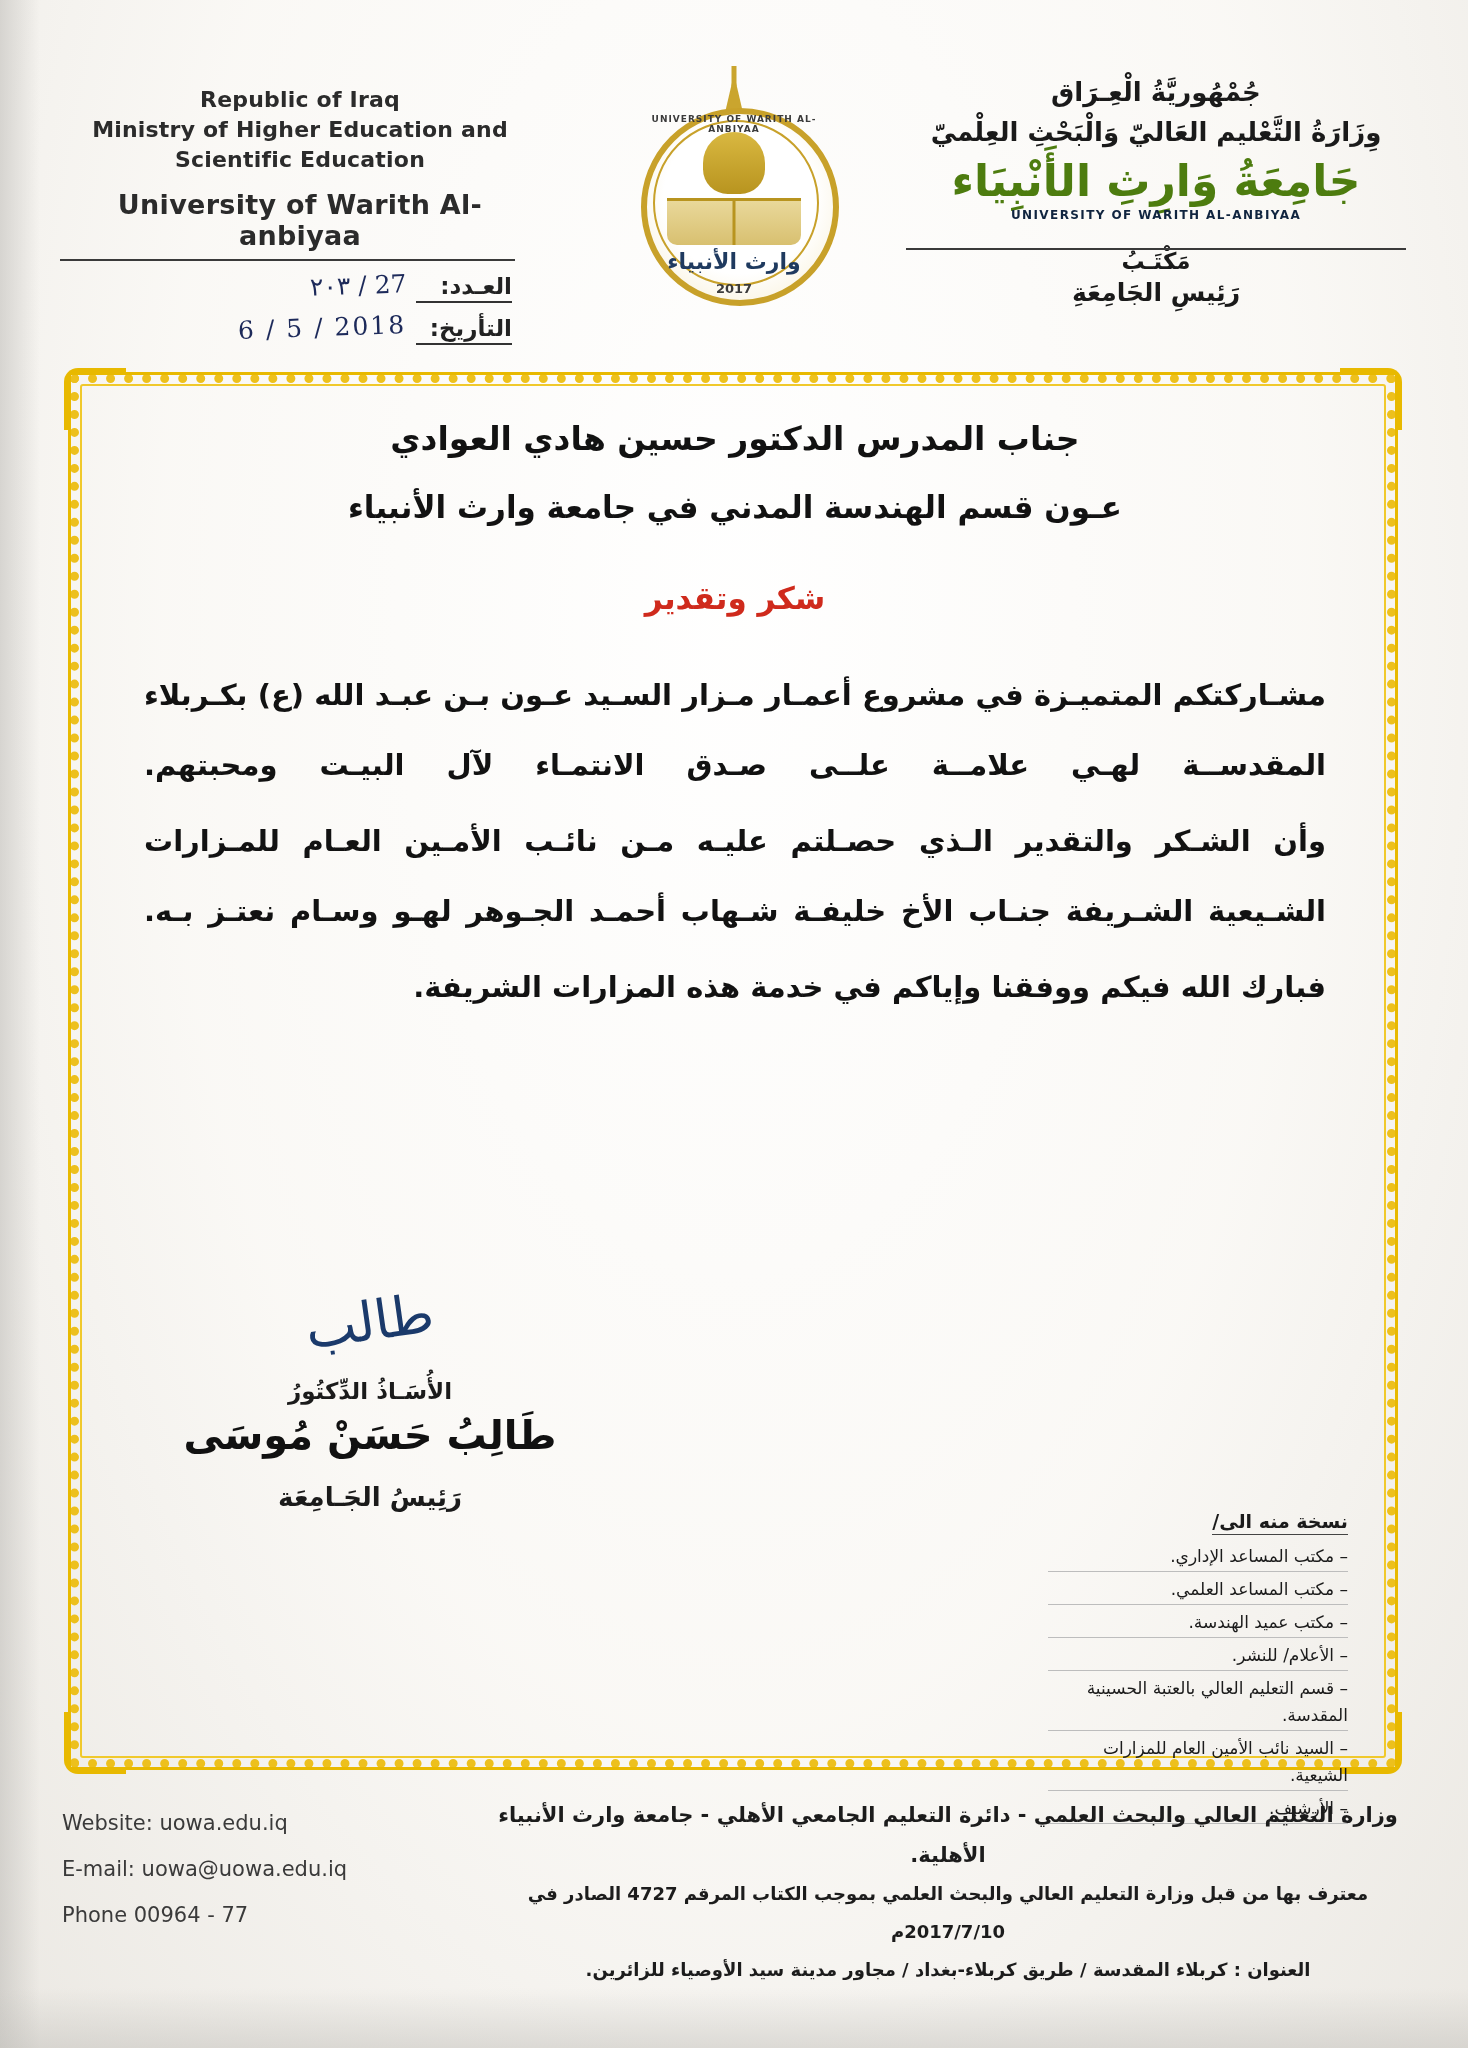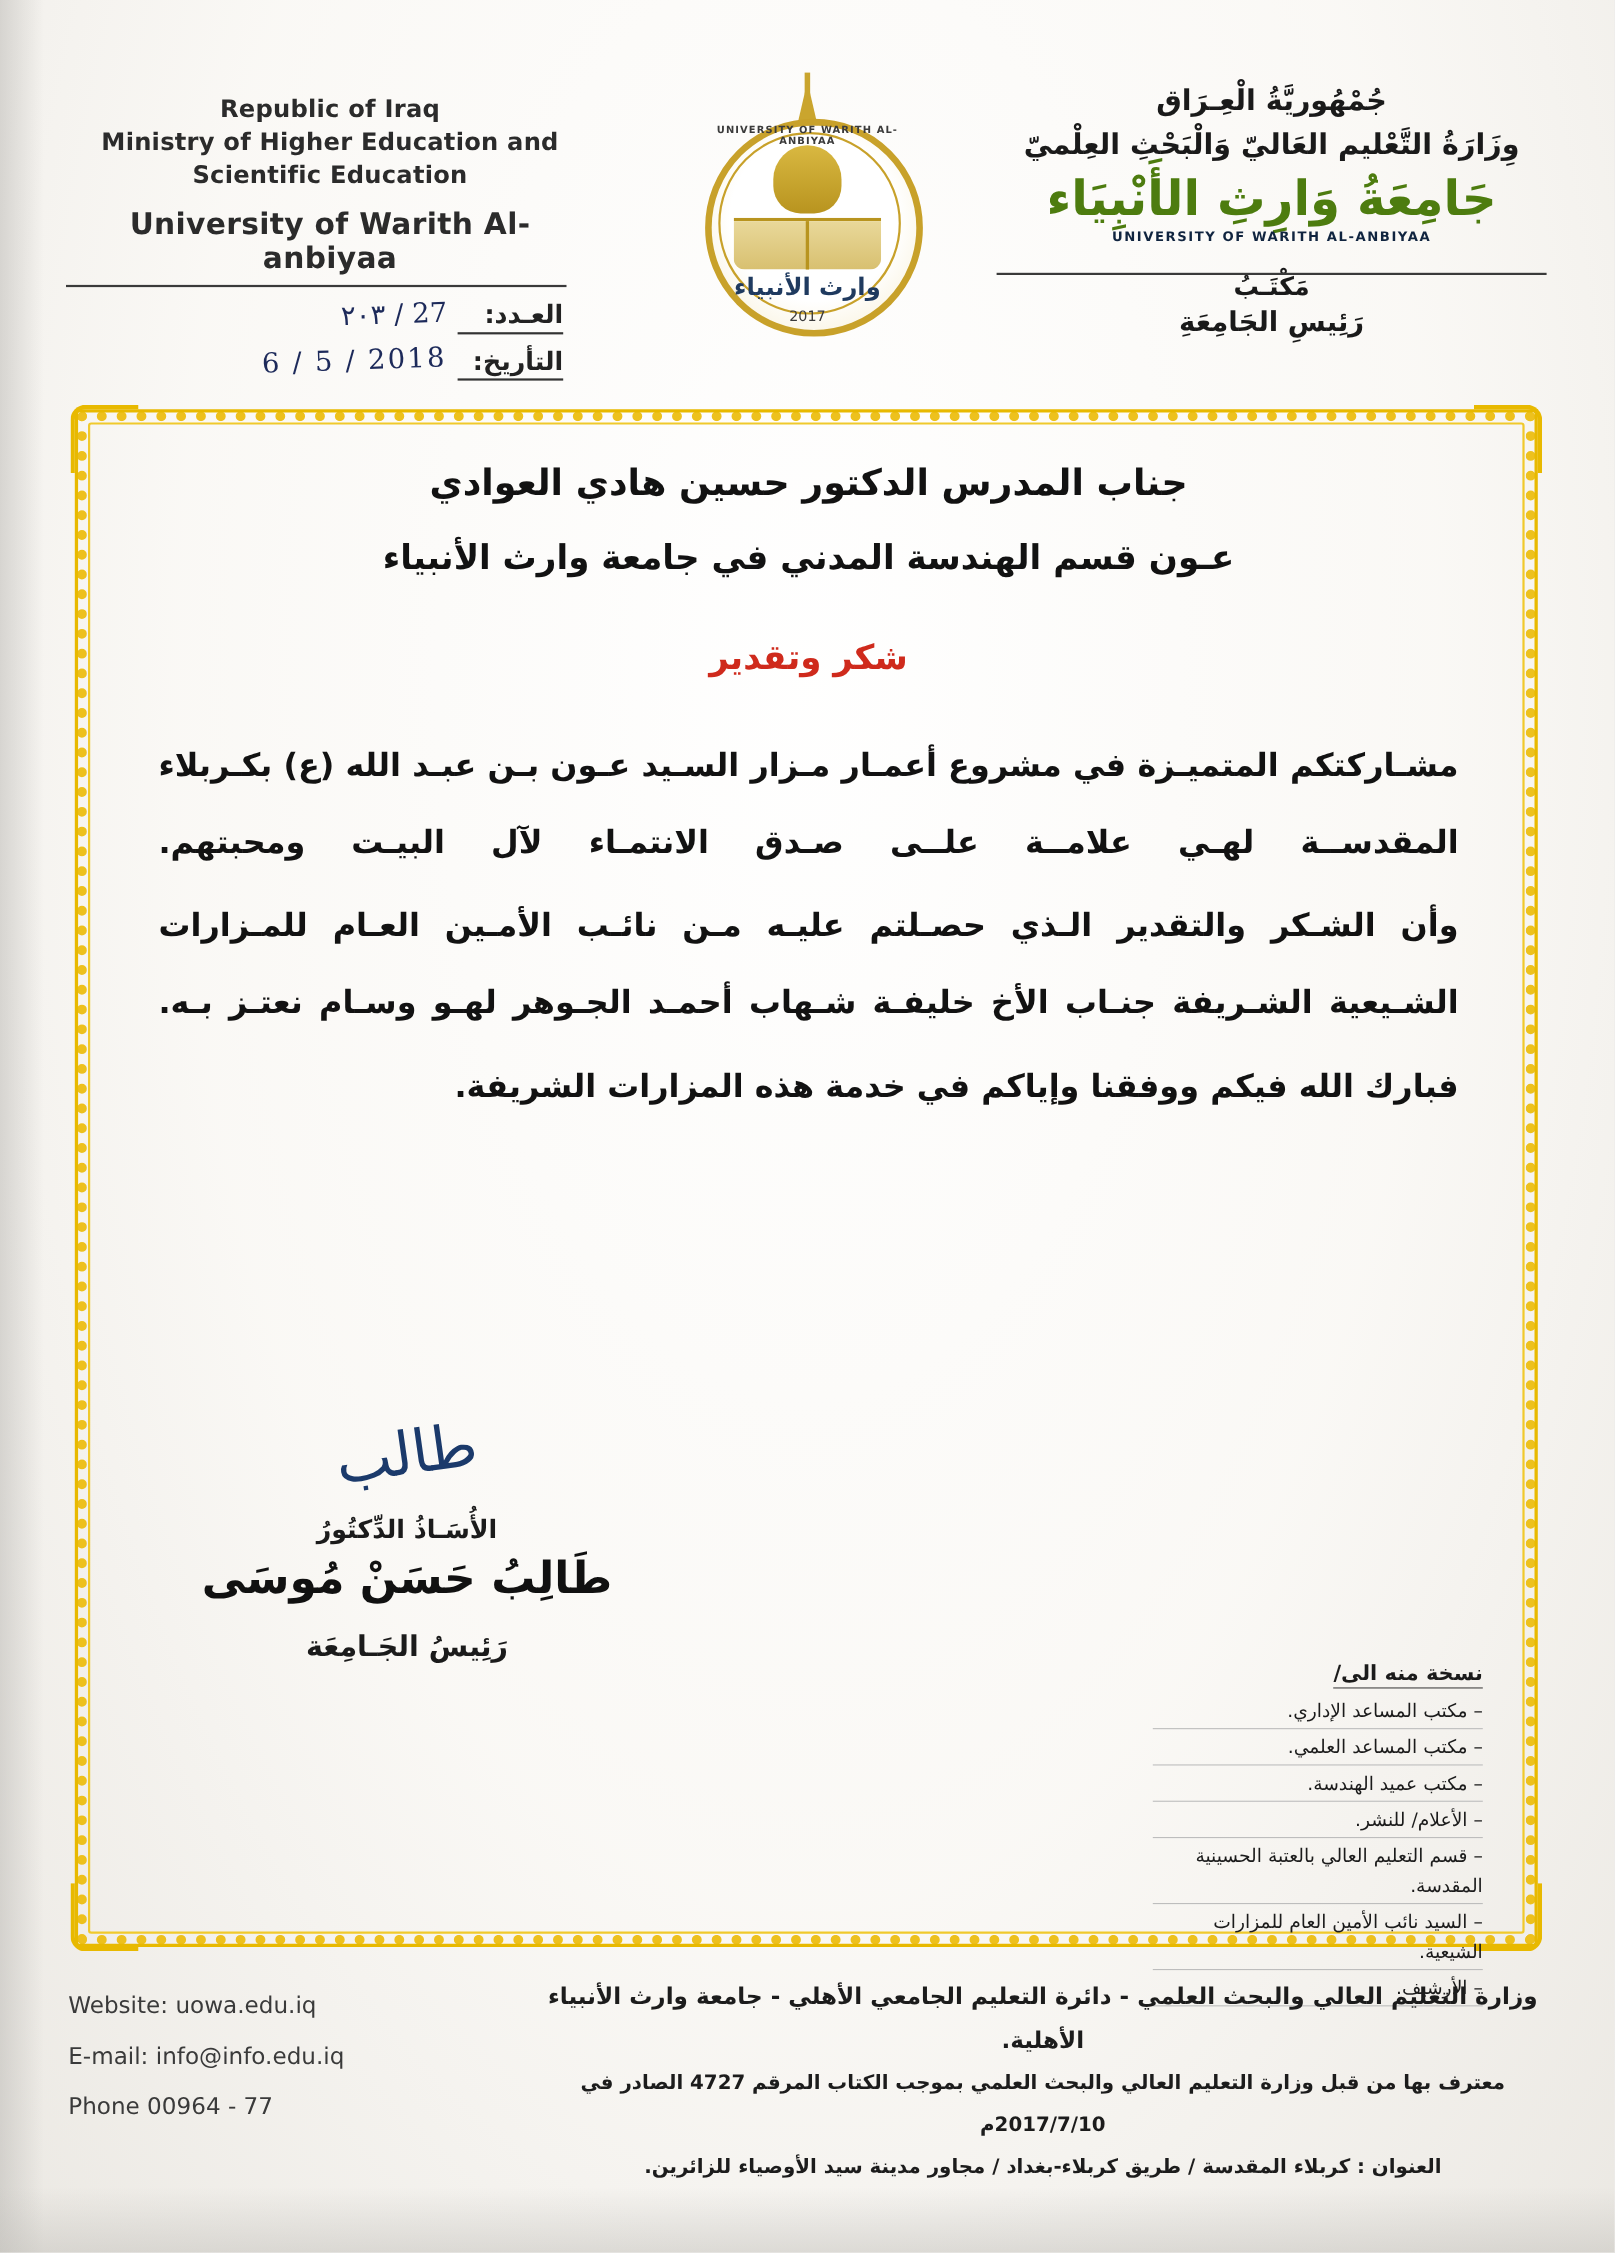--- a/index.html
+++ b/index.html
@@ -237,21 +237,21 @@
     letter-spacing: 1px;
     color: #3b3b3b;
     font-weight: 700;
   }
   .emblem .year {
     position: absolute;
     left: 0; bottom: 24px;
     width: 210px;
     text-align: center;
     font-size: 13px;
-    font-weight: 400;
+    font-weight: 700;
     color: #3b3b3b;
   }
   .emblem .ar-name {
     position: absolute;
     left: 0; bottom: 46px;
     width: 210px;
     text-align: center;
     font-size: 22px;
     font-weight: 700;
     color: #1f3a5f;
@@ -532,21 +532,21 @@
       <li>مكتب عميد الهندسة.</li>
       <li>الأعلام/ للنشر.</li>
       <li>قسم التعليم العالي بالعتبة الحسينية المقدسة.</li>
       <li>السيد نائب الأمين العام للمزارات الشيعية.</li>
       <li>الأرشيف.</li>
     </ul>
   </div>
 
   <div class="footer-left">
     <div>Website: uowa.edu.iq</div>
-    <div>E-mail: info@info.edu.iq</div>
+    <div>E-mail: uowa@uowa.edu.iq</div>
     <div>Phone  00964 - 77</div>
   </div>
 
   <div class="footer-right">
     <div class="f1">وزارة التعليم العالي والبحث العلمي - دائرة التعليم الجامعي الأهلي - جامعة وارث الأنبياء الأهلية.</div>
     <div class="f2">معترف بها من قبل وزارة التعليم العالي والبحث العلمي بموجب الكتاب المرقم 4727 الصادر في 2017/7/10م</div>
     <div class="f3">العنوان : كربلاء المقدسة / طريق كربلاء-بغداد / مجاور مدينة سيد الأوصياء للزائرين.</div>
   </div>
 </div>
 

